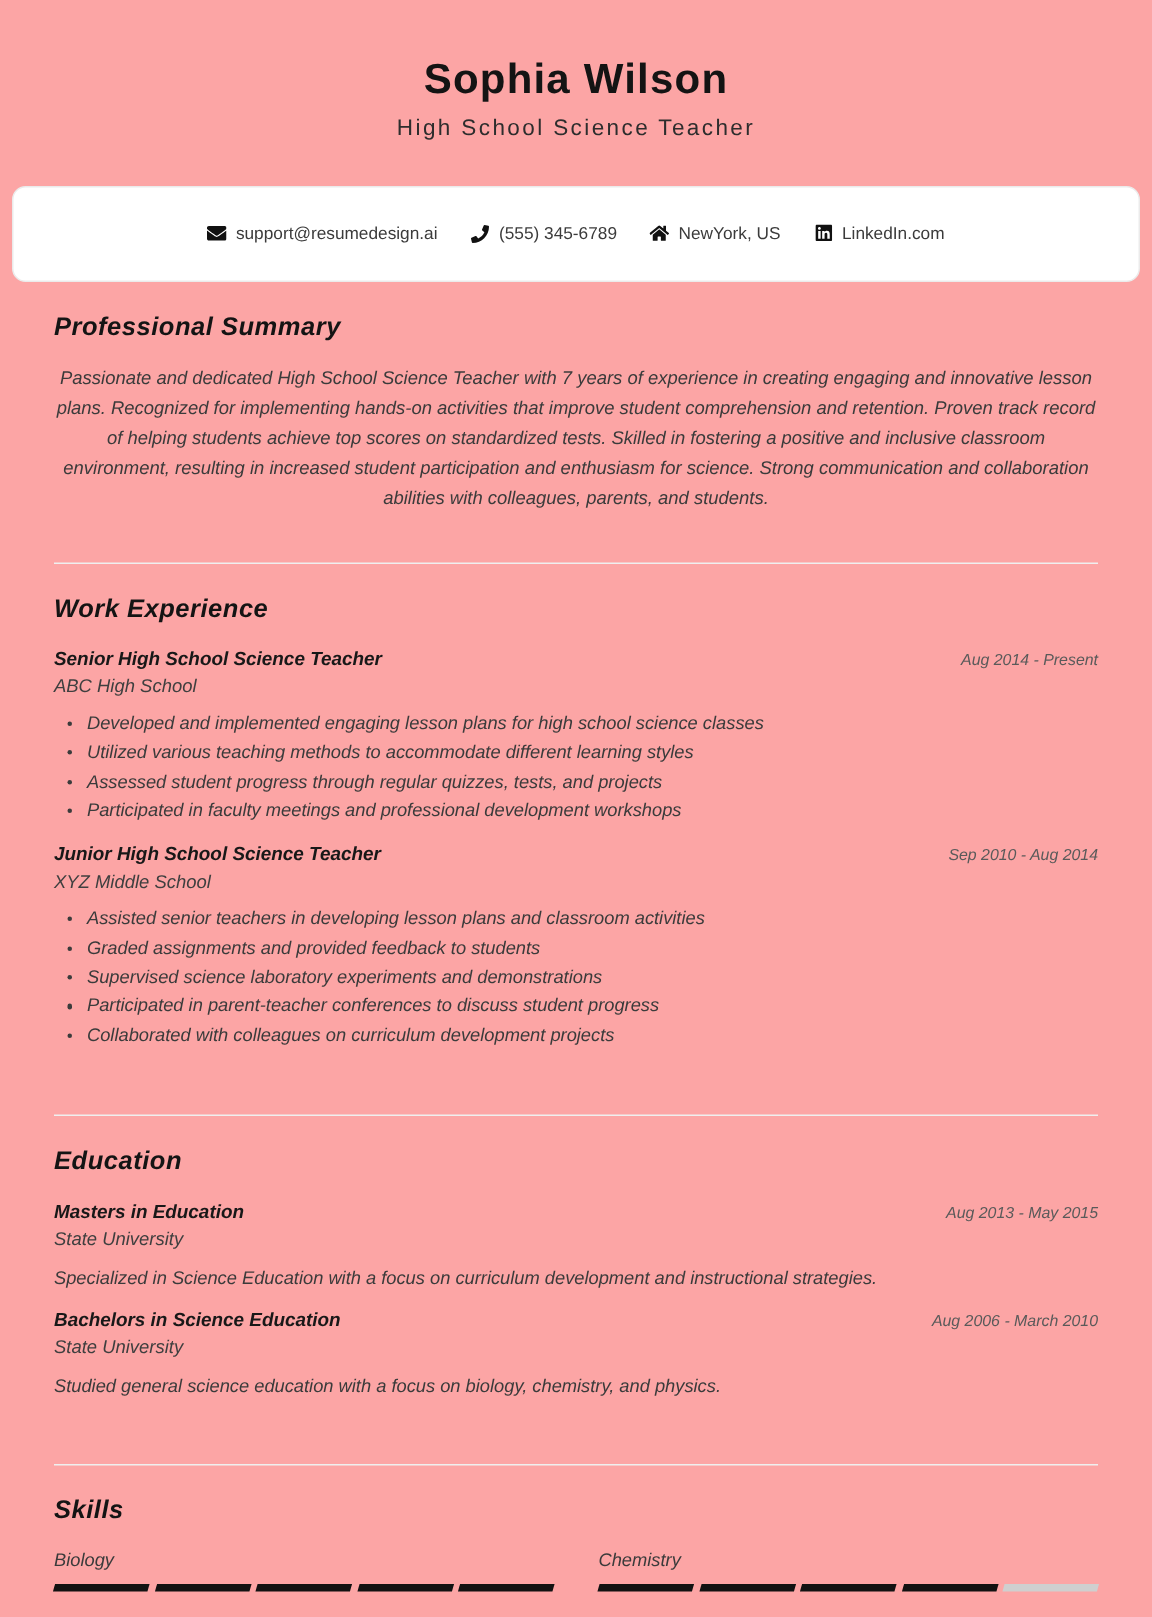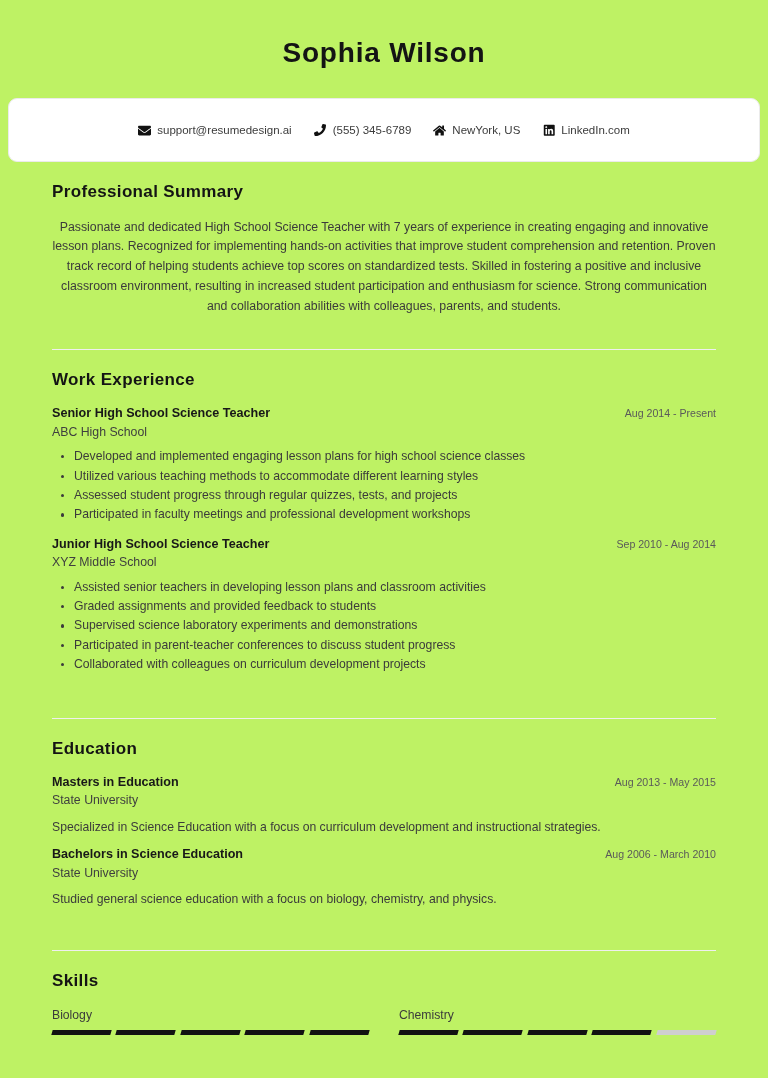--- a/index.html
+++ b/index.html
@@ -10,21 +10,21 @@
     background: #ffffff;
     font-family: "Liberation Sans", sans-serif;
     -webkit-font-smoothing: antialiased;
   }
 
   .page {
     width: 768px;
     height: 1078px;
     position: relative;
     overflow: hidden;
-    background: #bef264;
+    background: #fca5a5;
   }
 
   
   .header {
     padding: 36px 40px 18px 40px;
     text-align: center;
   }
   .full-name {
     font-size: 28px;
     font-weight: 700;
@@ -66,21 +66,21 @@
     align-items: center;
     justify-content: center;
     width: 13px;
     height: 13px;
     color: #111;
     flex: none;
   }
   .contact-item .ci-icon svg { display: block; }
 
   
-  .body-wrap { padding: 0 52px; }
+  .body-wrap { padding: 0 36px; font-style: italic; }
 
   .section { padding-top: 20px; }
   .section + .section { border-top: 1px solid #efefef; margin-top: 16px; }
 
   .section-title {
     font-size: 17px;
     font-weight: 700;
     color: #141414;
     letter-spacing: 0.35px;
     margin-bottom: 15px;
@@ -186,20 +186,21 @@
   }
   .seg.on { background: #121212; }
 </style>
 </head>
 <body>
 
 <div class="page">
 
   <div class="header">
     <div class="full-name">Sophia Wilson</div>
+    <div class="job-title">High School Science Teacher</div>
   </div>
 
   <div class="contact-card" id="contact-bar">
       <div class="contact-item">
         <span class="ci-icon">
           <svg viewBox="0 0 512 512" width="13" height="13" fill="currentColor">
             <path d="M502.3 190.8c3.9-3.1 9.7-.2 9.7 4.7V400c0 26.5-21.5 48-48 48H48c-26.5 0-48-21.5-48-48V195.6c0-5 5.7-7.8 9.7-4.7 22.4 17.4 52.1 39.5 154.1 113.6 21.1 15.4 56.7 47.8 92.2 47.6 35.7.3 72-32.8 92.3-47.6 102-74.1 131.6-96.3 154-113.7zM256 320c23.2.4 56.6-29.2 73.4-41.4 132.7-96.3 142.8-104.7 173.4-128.7 5.8-4.5 9.2-11.5 9.2-18.9v-19c0-26.5-21.5-48-48-48H48C21.5 64 0 85.5 0 112v19c0 7.4 3.4 14.3 9.2 18.9 30.6 23.9 40.7 32.4 173.4 128.7 16.8 12.2 50.2 41.8 73.4 41.4z"></path>
           </svg>
         </span>
         <span>support@resumedesign.ai</span>

